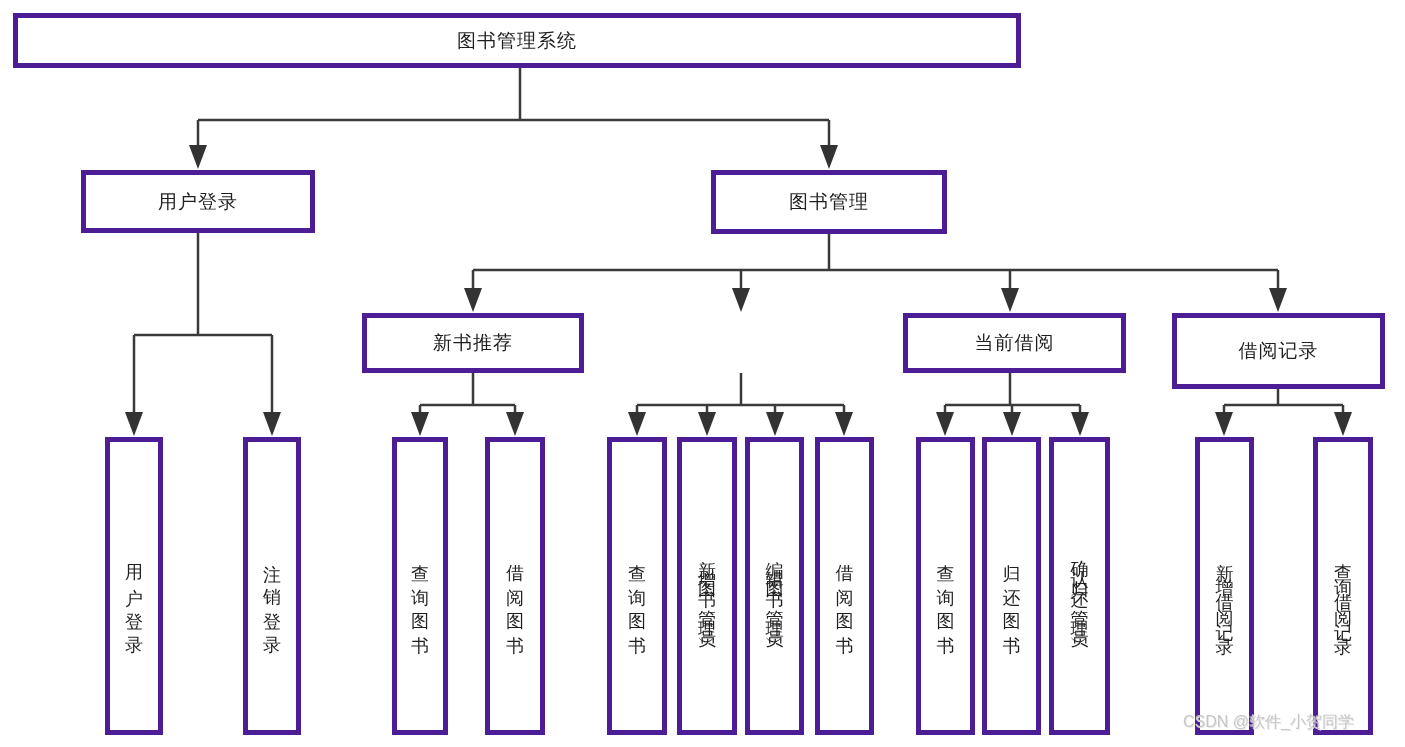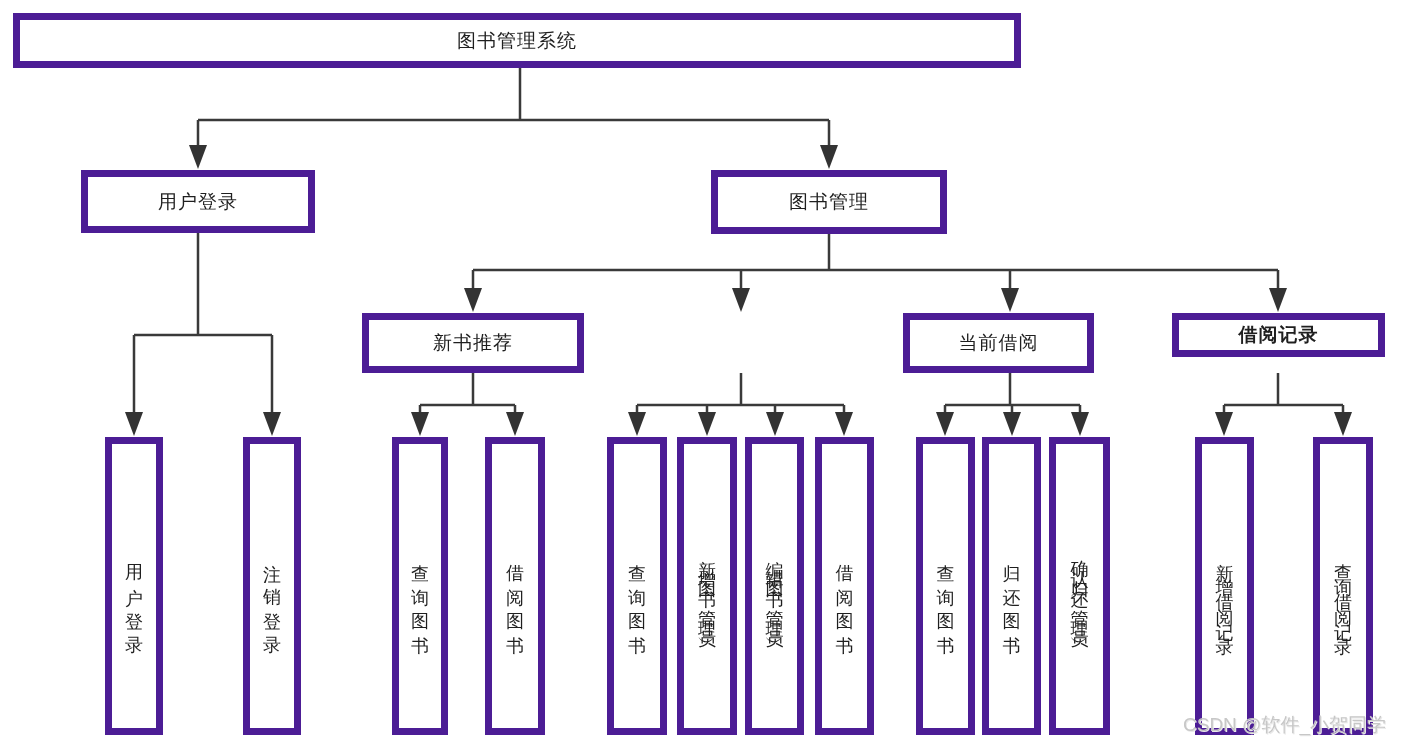--- a/index.html
+++ b/index.html
@@ -7,21 +7,21 @@
     position:relative;
     width:1405px;height:747px;
     background:#ffffff;
     font-family:"Liberation Sans","DejaVu Sans",sans-serif;
     overflow:hidden;
   }
   #wires{position:absolute;left:0;top:0;z-index:1;}
   .node{
     position:absolute;
     box-sizing:border-box;
-    border:7px solid #4c1d95;
+    border:5px solid #4c1d95;
     background:#ffffff;
     display:flex;
     align-items:center;
     justify-content:center;
     color:#1f1f1f;
     z-index:2;
   }
   .h-label{font-size:19px;letter-spacing:1px;white-space:nowrap;}
   .v .v-text{
     writing-mode:vertical-rl;
@@ -29,21 +29,21 @@
     font-size:18px;
     line-height:1;
     white-space:nowrap;
   }
   .sp4 .v-text{letter-spacing:24px;margin-bottom:-24px;}
   .sp6 .v-text{letter-spacing:15px;margin-bottom:-15px;}
   .sp9 .v-text{letter-spacing:10px;margin-bottom:-10px;}
   #watermark{
     position:absolute;
     left:1183px;top:712px;
-    font-size:19px;
+    font-size:16px;
     color:#c7c7c7;
     white-space:nowrap;
     z-index:3;
     text-shadow:1px 1px 0 #e9e9e9;
   }
 </style>
 </head>
 <body>
 
 <div id="canvas">
@@ -102,24 +102,24 @@
   <div class="node" style="left:81px;top:170px;width:234px;height:63px;">
     <span class="h-label">用户登录</span>
   </div>
   <div class="node" style="left:711px;top:170px;width:236px;height:64px;">
     <span class="h-label">图书管理</span>
   </div>
 
   <div class="node" style="left:362px;top:313px;width:222px;height:60px;">
     <span class="h-label">新书推荐</span>
   </div>
-  <div class="node" style="left:903px;top:313px;width:191px;height:60px;">
+  <div class="node" style="left:903px;top:313px;width:223px;height:60px;">
     <span class="h-label">当前借阅</span>
   </div>
-  <div class="node" style="left:1172px;top:313px;width:213px;height:44px;font-weight:bold;">
+  <div class="node" style="left:1172px;top:313px;width:213px;height:76px;">
     <span class="h-label">借阅记录</span>
   </div>
 
   <div class="node v sp4" style="left:105px;top:437px;width:58px;height:298px;">
     <span class="v-text">用户登录</span>
   </div>
   <div class="node v sp4" style="left:243px;top:437px;width:58px;height:298px;">
     <span class="v-text">注销登录</span>
   </div>
 

